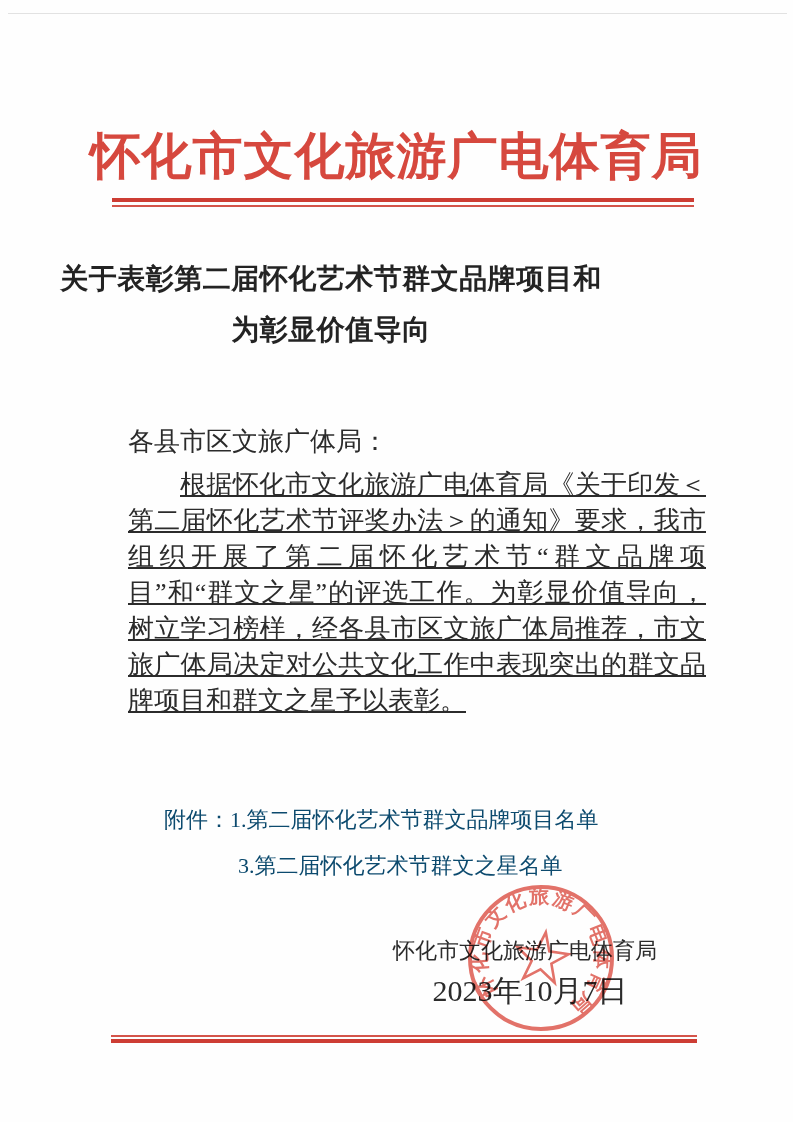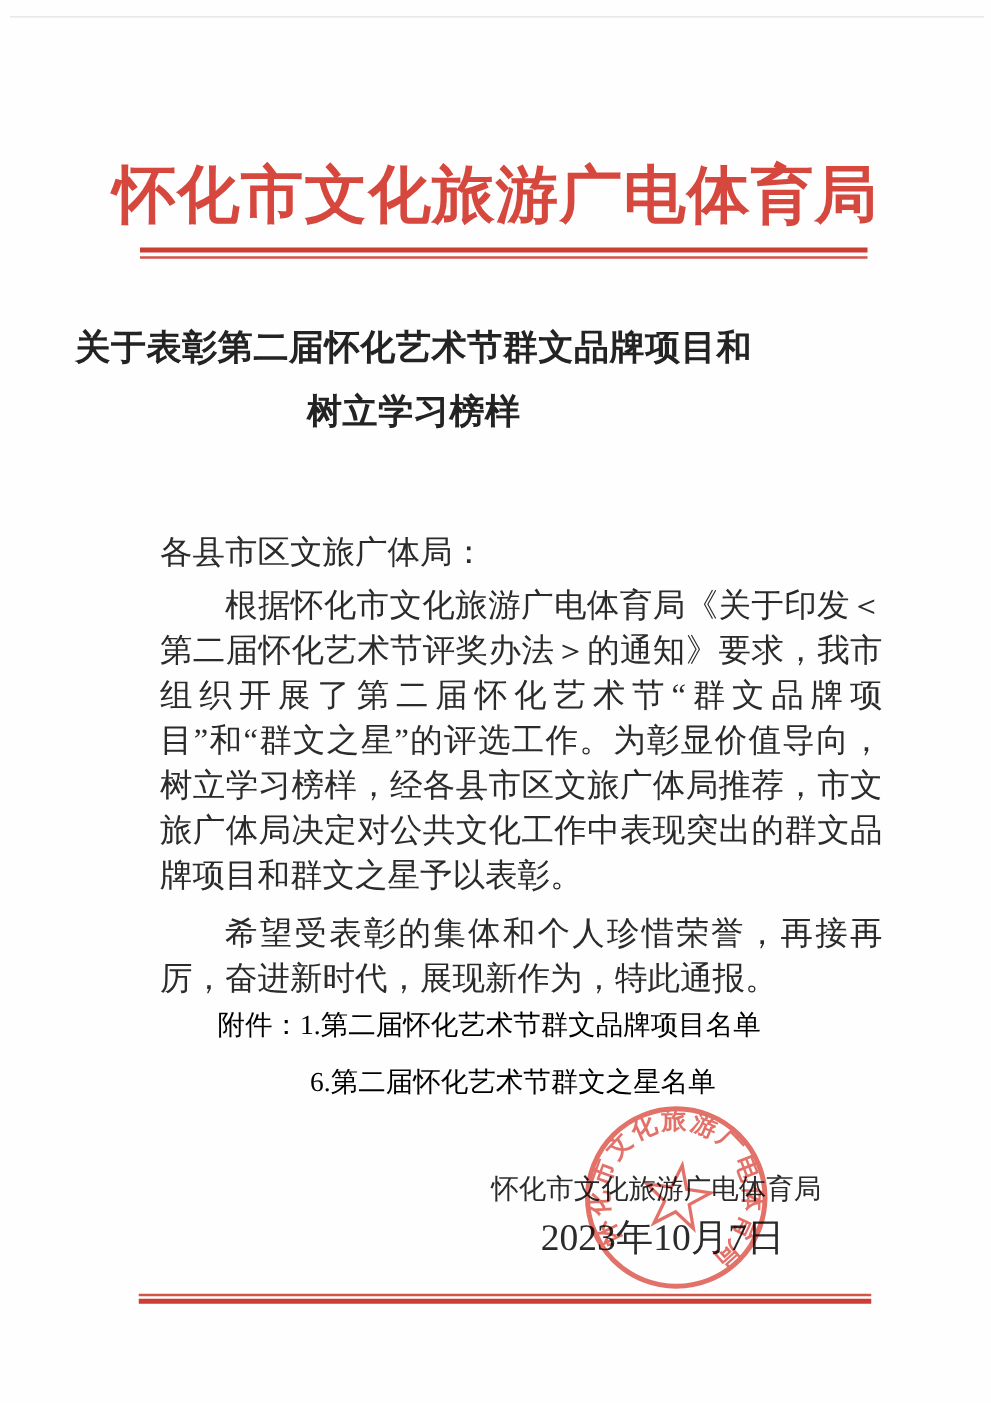--- a/index.html
+++ b/index.html
@@ -70,31 +70,31 @@
     top: 424px;
     width: 578px;
     font-size: 26px;
     line-height: 36px;
     color: #2b2b2b;
     text-align: justify;
     letter-spacing: 0;
   }
   .body-block p { margin: 0; }
   .body-block p.indent { text-indent: 2em; }
-  .body-block p.p1 { margin-top: 7px; }
+  .body-block p.p1 { margin-top: 7px; text-decoration: underline; }
   .body-block p.p2 { margin-top: 10px; }
   
   .attach-block {
     position: absolute;
-    left: 126px;
+    left: 116px;
     top: 797px;
     width: 600px;
     font-size: 22px;
     line-height: 46px;
-    color: #000000;
+    color: #0c4a6e;
   }
   .attach-row1 { padding-left: 48px; }
   .attach-row2 { padding-left: 122px; }
   
   .sig-org {
     position: absolute;
     left: 525px;
     top: 936px;
     transform: translateX(-50%);
     font-size: 22px;
@@ -141,32 +141,31 @@
 
   <div class="org-header">怀化市文化旅游广电体育局</div>
 
   <div class="red-rule header-rule">
     <div class="thick"></div>
     <div class="thin"></div>
   </div>
 
   <div class="doc-title">
     <div>关于表彰第二届怀化艺术节群文品牌项目和</div>
-    <div>树立学习榜样</div>
+    <div>为彰显价值导向</div>
   </div>
 
   <div class="body-block">
     <p>各县市区文旅广体局：</p>
     <p class="indent p1">根据怀化市文化旅游广电体育局《关于印发＜第二届怀化艺术节评奖办法＞的通知》要求，我市组织开展了第二届怀化艺术节“群文品牌项目”和“群文之星”的评选工作。为彰显价值导向，树立学习榜样，经各县市区文旅广体局推荐，市文旅广体局决定对公共文化工作中表现突出的群文品牌项目和群文之星予以表彰。</p>
-    <p class="indent p2">希望受表彰的集体和个人珍惜荣誉，再接再厉，奋进新时代，展现新作为，特此通报。</p>
   </div>
 
   <div class="attach-block">
     <div class="attach-row1"><span>附件：</span><span>1.第二届怀化艺术节群文品牌项目名单</span></div>
-    <div class="attach-row2"><span>6.第二届怀化艺术节群文之星名单</span></div>
+    <div class="attach-row2"><span>3.第二届怀化艺术节群文之星名单</span></div>
   </div>
 
   <div class="sig-org">怀化市文化旅游广电体育局</div>
 
   <div class="sig-date">2023年10月7日</div>
 
   <div class="seal">
     <svg viewBox="0 0 150 150" xmlns="http://www.w3.org/2000/svg">
       <circle cx="75" cy="75" r="71" fill="none" stroke="#dd5348" stroke-width="4"></circle>
       <path d="M79.8 49.3 L83.3 68.4 L102.6 71.3 L85.4 80.6 L88.7 99.8 L74.5 86.4 L57.2 95.4 L65.7 77.8 L51.7 64.2 L71.1 66.7 Z" fill="none" stroke="#dd5348" stroke-width="2.6" stroke-linejoin="miter"></path>

